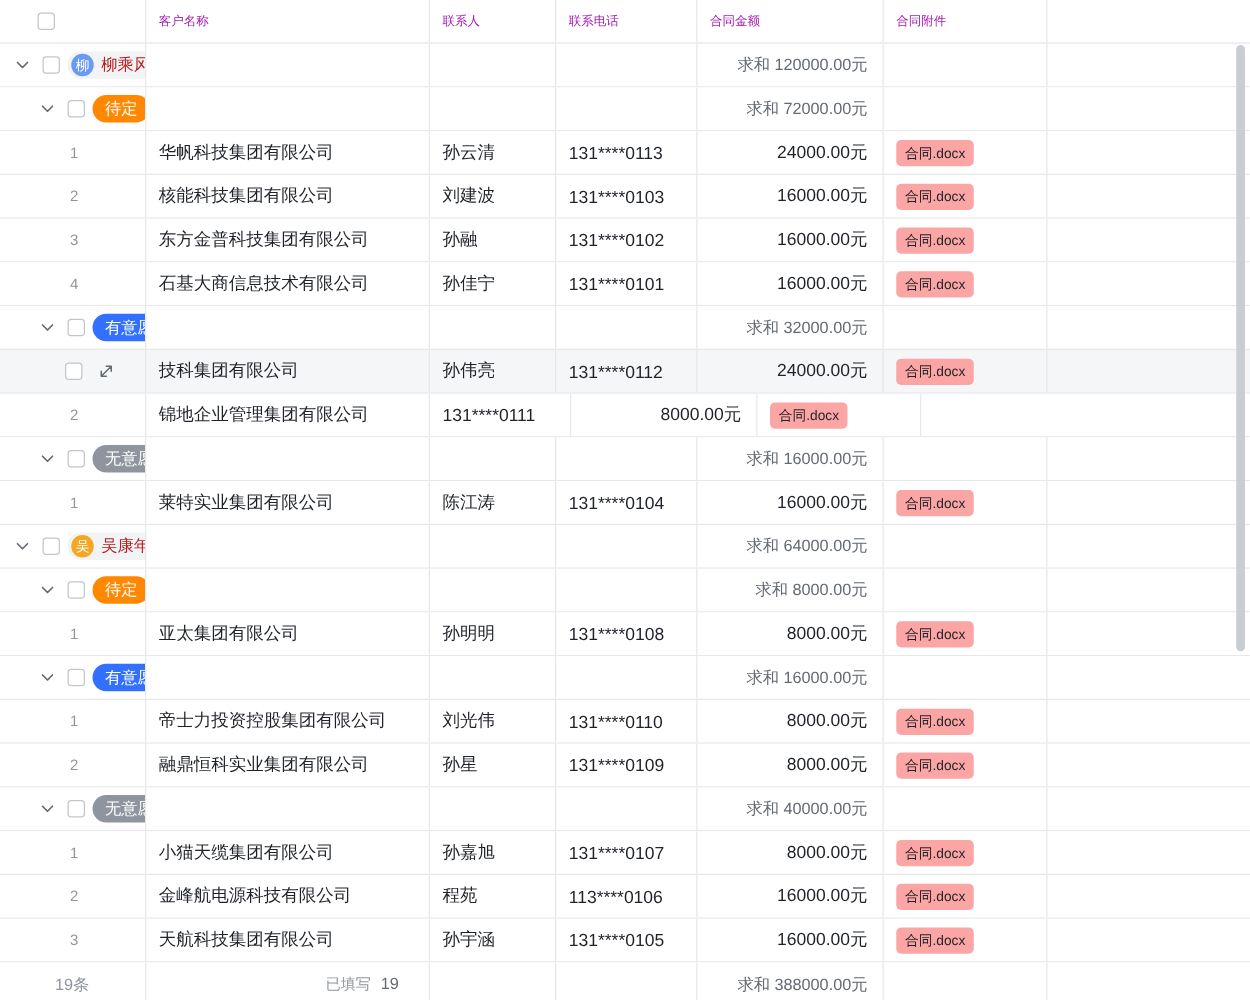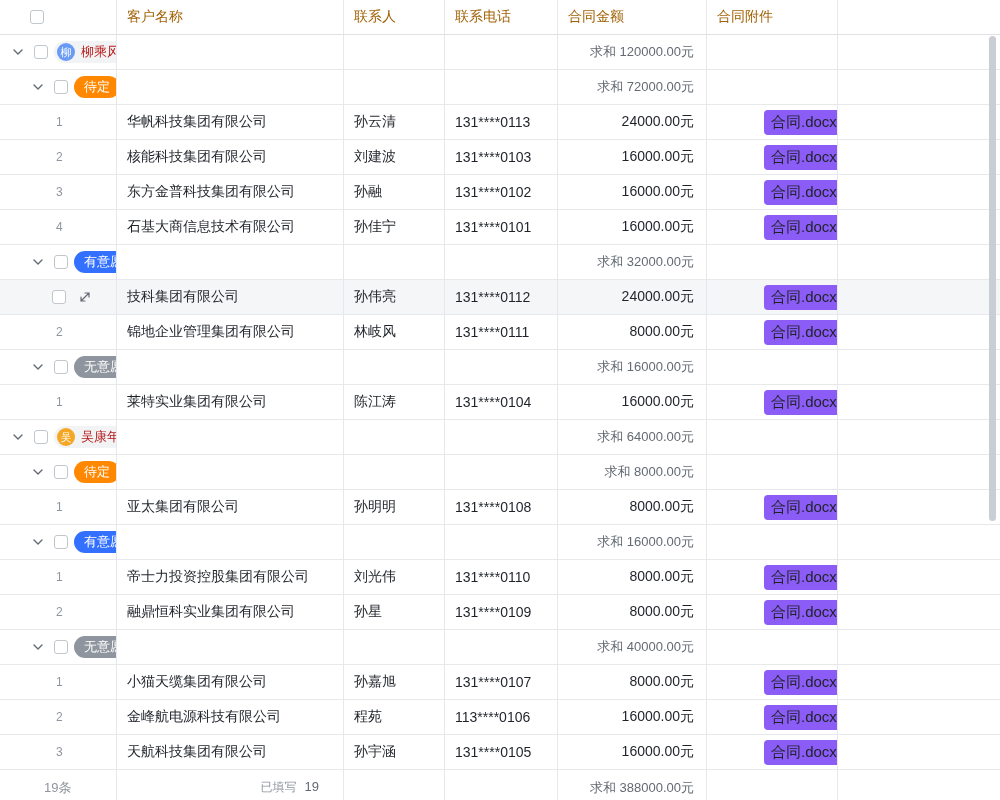--- a/index.html
+++ b/index.html
@@ -150,45 +150,44 @@
   .filled .n { color: #646a73; font-size: 13px; }
 
   
   .sum { color: #646a73; font-size: 13px; }
   .amount { color: #1f2329; }
   .c-amount { justify-content: flex-end; padding-right: 12px; }
 
   
   .file-pill {
     display: inline-flex; align-items: center;
-    background: #8b5cf6;
+    background: #fca5a5;
     border-radius: 4px;
     padding: 3px 7px;
-    font-size: 15px;
+    font-size: 11px;
     color: #1f2329;
-    margin-left: 47px;
   }
 
   
   .vscroll {
     position: absolute;
     right: 2px; top: 36px;
     width: 7px; height: 485px;
     background: #c9cdd4;
     border-radius: 4px;
   }
   .vscroll-track {
     position: absolute;
     right: 2px; top: 0;
     width: 7px; height: 800px;
     background: transparent;
   }
 
   
-  .hdr-text { color: #a16207; font-size: 14px; }
+  .hdr-text { color: #a21caf; font-size: 10px; }
 
   .footer .c-idx .rownum {
     padding-left: 44px;
     color: #8f959e;
     font-size: 13px;
   }
 </style>
 </head>
 <body>
 
@@ -375,21 +374,20 @@
         </div>
         <div class="cell c-tail"></div>
       </div>
       <div class="row">
         <div class="cell c-idx">
           <div class="idx-inner">
             <span class="rownum">2</span>
           </div>
         </div>
         <div class="cell c-name">锦地企业管理集团有限公司</div>
-        <div class="cell c-contact">林岐风</div>
         <div class="cell c-phone">131****0111</div>
         <div class="cell c-amount">
           <span class="amount">8000.00元</span>
         </div>
         <div class="cell c-file">
           <span class="file-pill">合同.docx</span>
         </div>
         <div class="cell c-tail"></div>
       </div>
       <div class="row group-l2">

